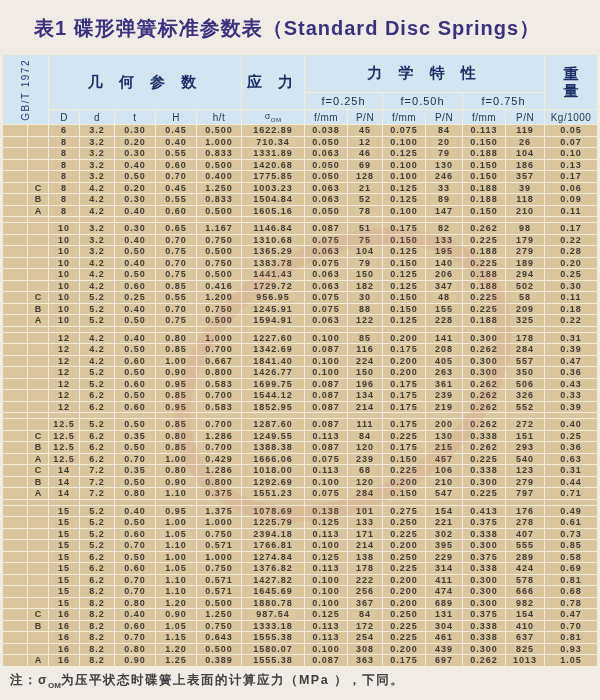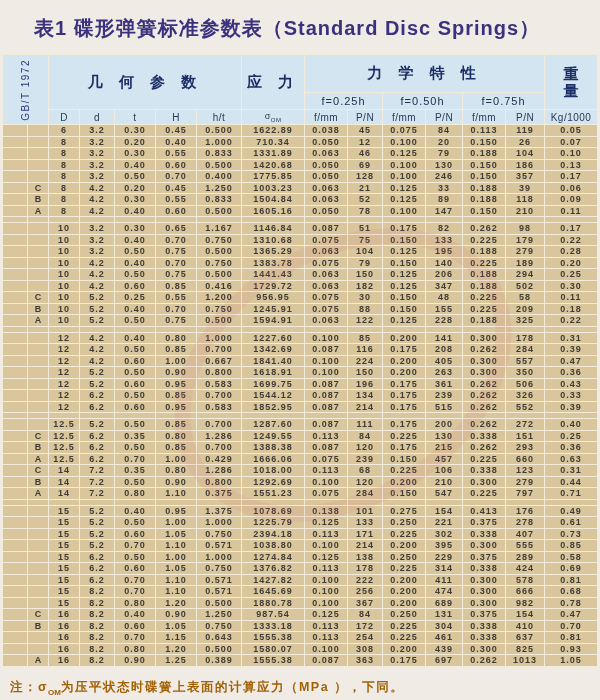--- a/index.html
+++ b/index.html
@@ -40,21 +40,21 @@
   
   .cell{
     background:#d9c69d;color:#403c36;
     font-size:9px;font-weight:bold;letter-spacing:1px;
     height:10.5px;line-height:10.5px;
   }
   .cell.letter{letter-spacing:0;}
   tr.gap td{height:5px;background:#d9c69d;}
   
   .note{
-    margin:12px 0 0 10px;font-size:12.5px;color:#a16207;letter-spacing:1.5px;
+    margin:5px 0 0 10px;font-size:12.5px;color:#404040;letter-spacing:1.5px;
     font-weight:bold;white-space:nowrap;
   }
   .note sub{font-size:8px;letter-spacing:0;}
   
   .watermark{
     position:absolute;left:160px;top:190px;width:330px;height:230px;
     border:16px solid rgba(219,110,110,0.10);border-radius:50%;
     transform:rotate(-32deg);pointer-events:none;
   }
 </style>
@@ -494,21 +494,21 @@
           <td class="cell">0.47</td>
         </tr>
         <tr>
           <td class="cell"></td>
           <td class="cell letter"></td>
           <td class="cell">12</td>
           <td class="cell">5.2</td>
           <td class="cell">0.50</td>
           <td class="cell">0.90</td>
           <td class="cell">0.800</td>
-          <td class="cell">1618.91</td>
+          <td class="cell">1426.77</td>
           <td class="cell">0.100</td>
           <td class="cell">150</td>
           <td class="cell">0.200</td>
           <td class="cell">263</td>
           <td class="cell">0.300</td>
           <td class="cell">350</td>
           <td class="cell">0.36</td>
         </tr>
         <tr>
           <td class="cell"></td>
@@ -549,21 +549,21 @@
           <td class="cell letter"></td>
           <td class="cell">12</td>
           <td class="cell">6.2</td>
           <td class="cell">0.60</td>
           <td class="cell">0.95</td>
           <td class="cell">0.583</td>
           <td class="cell">1852.95</td>
           <td class="cell">0.087</td>
           <td class="cell">214</td>
           <td class="cell">0.175</td>
-          <td class="cell">515</td>
+          <td class="cell">219</td>
           <td class="cell">0.262</td>
           <td class="cell">552</td>
           <td class="cell">0.39</td>
         </tr>
         <tr class="gap">
           <td></td>
           <td></td>
           <td></td>
           <td></td>
           <td></td>
@@ -636,21 +636,21 @@
           <td class="cell">6.2</td>
           <td class="cell">0.70</td>
           <td class="cell">1.00</td>
           <td class="cell">0.429</td>
           <td class="cell">1666.06</td>
           <td class="cell">0.075</td>
           <td class="cell">239</td>
           <td class="cell">0.150</td>
           <td class="cell">457</td>
           <td class="cell">0.225</td>
-          <td class="cell">660</td>
+          <td class="cell">540</td>
           <td class="cell">0.63</td>
         </tr>
         <tr>
           <td class="cell"></td>
           <td class="cell letter">C</td>
           <td class="cell">14</td>
           <td class="cell">7.2</td>
           <td class="cell">0.35</td>
           <td class="cell">0.80</td>
           <td class="cell">1.286</td>
@@ -766,21 +766,21 @@
           <td class="cell">0.73</td>
         </tr>
         <tr>
           <td class="cell"></td>
           <td class="cell letter"></td>
           <td class="cell">15</td>
           <td class="cell">5.2</td>
           <td class="cell">0.70</td>
           <td class="cell">1.10</td>
           <td class="cell">0.571</td>
-          <td class="cell">1038.80</td>
+          <td class="cell">1766.81</td>
           <td class="cell">0.100</td>
           <td class="cell">214</td>
           <td class="cell">0.200</td>
           <td class="cell">395</td>
           <td class="cell">0.300</td>
           <td class="cell">555</td>
           <td class="cell">0.85</td>
         </tr>
         <tr>
           <td class="cell"></td>

